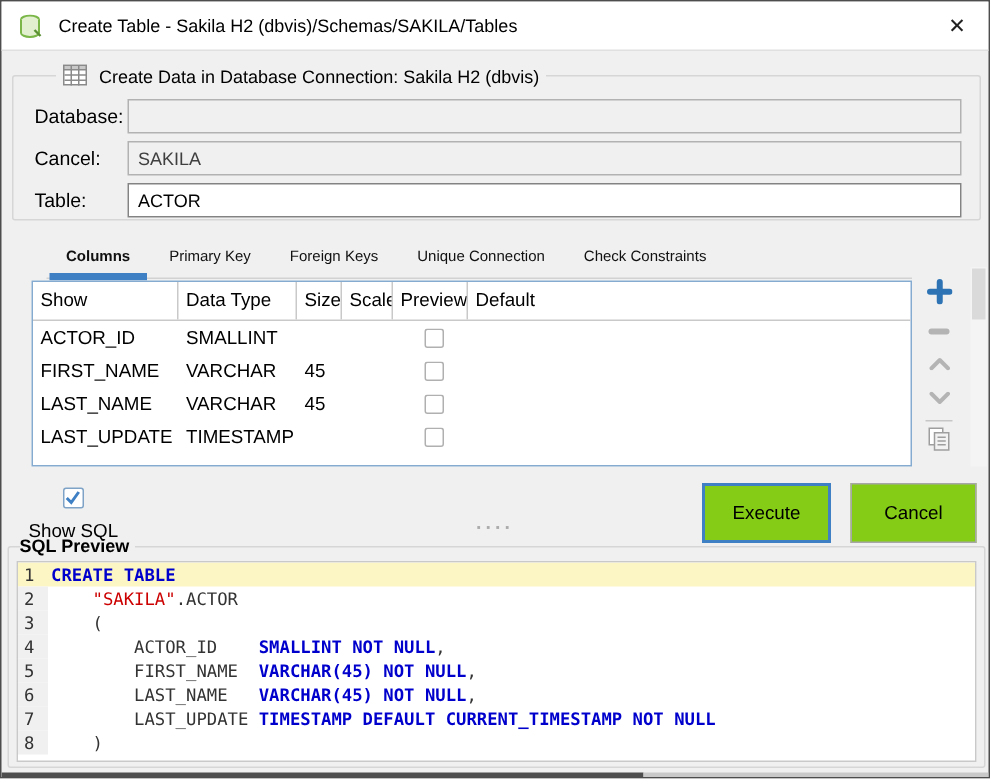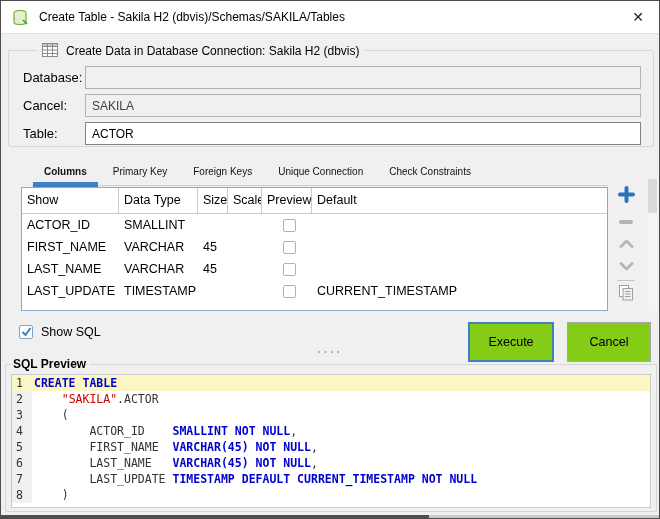--- a/index.html
+++ b/index.html
@@ -38,21 +38,21 @@
   .grid-row{display:flex;height:22px;align-items:center;}
   .grid-row .cell{font-size:12.5px;color:#000;padding-left:5px;overflow:hidden;white-space:nowrap;}
   .cb{width:13px;height:13px;border:1px solid #b0b0b0;background:#fff;border-radius:2px;margin:0 auto;}
   
   .side-toolbar{position:absolute;left:611px;top:184px;width:28px;height:128px;overflow:hidden;display:flex;flex-direction:column;align-items:center;}
   .tool-btn{width:24px;height:23px;display:flex;align-items:center;justify-content:center;cursor:pointer;flex:none;}
   .tool-sep{width:18px;height:1px;background:#c6c6c6;margin:3px 0 2px;flex:none;}
   .scrollbar{position:absolute;left:646px;top:177px;width:11px;height:133px;background:#f4f4f4;}
   .scroll-thumb{position:absolute;left:1px;top:1px;width:9px;height:34px;background:#dadada;}
   
-  .show-sql{position:absolute;left:18px;top:324px;display:flex;align-items:center;gap:8px;cursor:pointer;}
+  .show-sql{position:absolute;left:18px;top:324px;display:flex;align-items:center;gap:8px;cursor:pointer;flex-direction:column;}
   .show-sql .box{width:14px;height:14px;border:1px solid #7ea3c6;background:#fff;border-radius:2px;display:flex;align-items:center;justify-content:center;}
   .show-sql .lbl{font-size:12.5px;color:#000;}
   .btn{position:absolute;top:321px;height:40px;background:#84cc16;font-size:12.5px;color:#000;
        font-family:"Liberation Sans",sans-serif;text-align:center;cursor:pointer;display:flex;align-items:center;justify-content:center;}
   .btn.execute{left:467px;width:86px;border:2px solid var(--accent);}
   .btn.cancel{left:566px;width:84px;border:1px solid #a6a6a6;}
   .splitter{position:absolute;left:0;top:346px;width:100%;text-align:center;font-size:13px;font-weight:bold;
             color:#ababab;letter-spacing:2px;line-height:10px;cursor:row-resize;}
   
   .sql-group{position:absolute;left:4px;top:356px;width:652px;height:155px;padding:3px 5px 5px 5px;}
@@ -161,21 +161,20 @@
           <div class="cell" style="flex: 1 1 0%;"></div>
         </div>
         <div class="grid-row">
           <div class="cell" style="width: 97px;">LAST_UPDATE</div>
           <div class="cell" style="width: 79px;">TIMESTAMP</div>
           <div class="cell" style="width: 30px;"></div>
           <div class="cell" style="width: 34px;"></div>
           <div class="cell" style="width: 50px;">
             <div class="cb"></div>
           </div>
-          <div class="cell" style="flex: 1 1 0%;">CURRENT_TIMESTAMP</div>
         </div>
       </div>
   </div>
 
   <div class="side-toolbar" id="side-toolbar">
       <div class="tool-btn">
         <span><svg width="17" height="17" viewBox="0 0 17 17">
             <path d="M8.5 2v13M2 8.5h13" stroke="#2e74b5" stroke-width="4" stroke-linecap="round"></path>
           </svg></span>
       </div>

